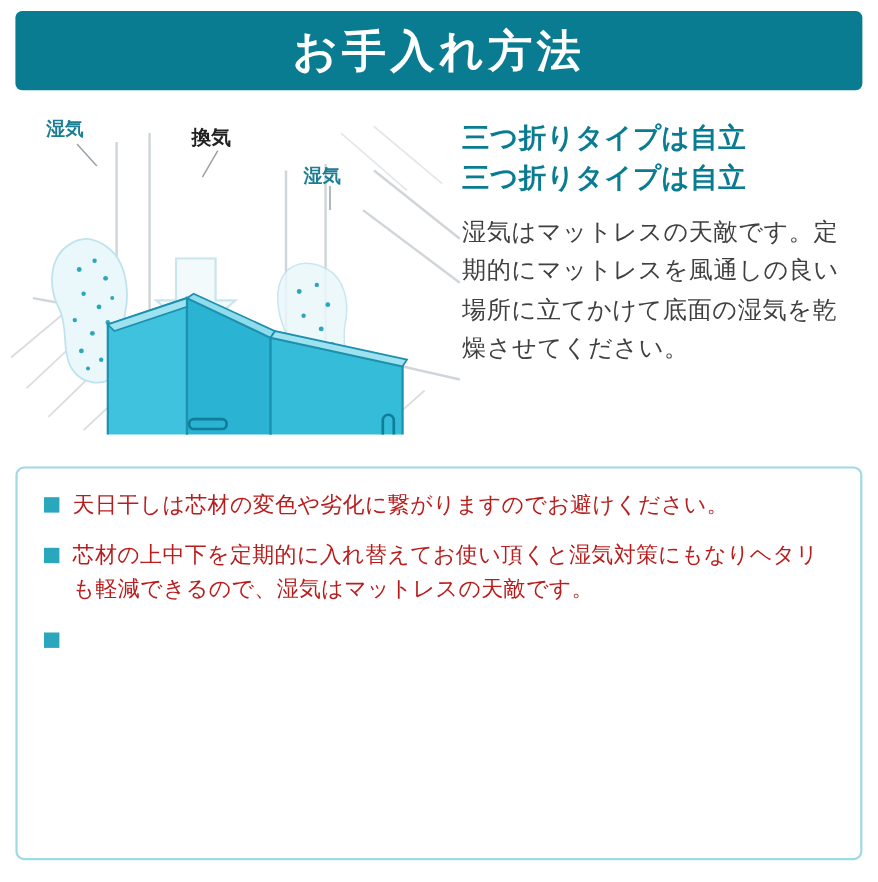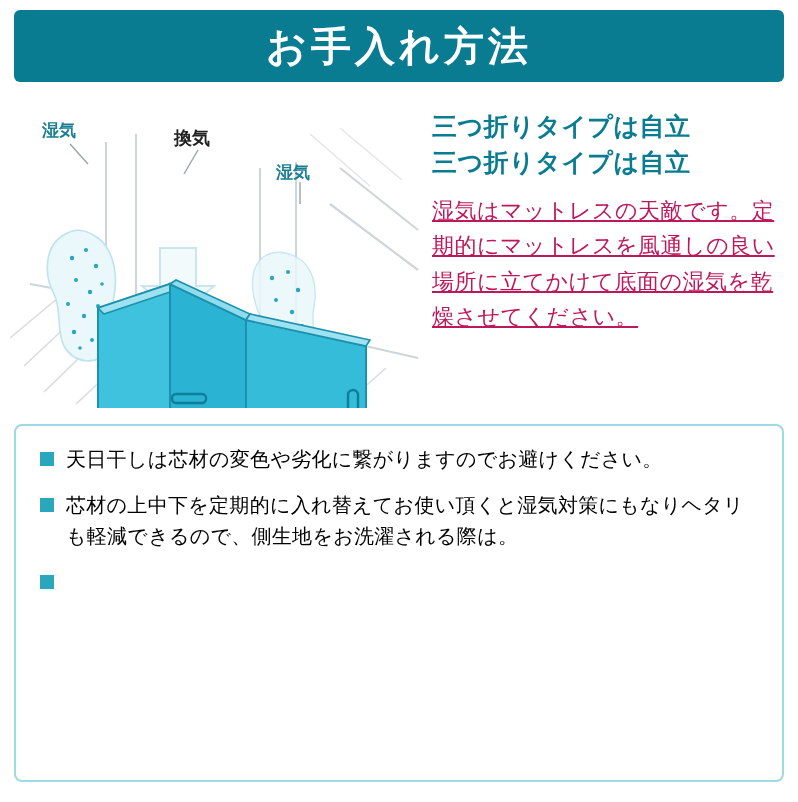--- a/index.html
+++ b/index.html
@@ -38,67 +38,66 @@
     color: #ffffff;
     font-size: 40px;
     font-weight: bold;
     letter-spacing: 4px;
   }
 
   
   .illustration {
     position: absolute;
     left: 10px;
-    top: 108px;
+    top: 95px;
     width: 410px;
     height: 300px;
   }
   .illustration svg {
     display: block;
   }
 
   
   .right-text {
     position: absolute;
-    left: 432px;
+    left: 420px;
     top: 108px;
     width: 356px;
   }
   .lead {
     color: #0a7c92;
     font-size: 25px;
     font-weight: bold;
     line-height: 1.45;
     letter-spacing: 0.5px;
   }
   .body-copy {
     margin-top: 12px;
-    color: #be185d;
+    color: #404040;
     font-size: 22px;
     line-height: 1.62;
     letter-spacing: 0.5px;
-    text-decoration: underline;
   }
 
   
   .notes {
     position: absolute;
     left: 14px;
     top: 424px;
     width: 770px;
     height: 358px;
     box-sizing: border-box;
     border: 2px solid #9ed9e4;
     border-radius: 8px;
     background: #ffffff;
     padding: 18px 22px 10px 22px;
   }
   .note {
     position: relative;
-    color: #000000;
+    color: #b91c1c;
     font-size: 20px;
     line-height: 1.58;
     letter-spacing: 0.3px;
     padding-left: 28px;
     margin-bottom: 14px;
   }
   .note-bullet {
     position: absolute;
     left: 2px;
     top: 8px;
@@ -239,21 +238,21 @@
 
   <div class="notes">
 
     <div class="note">
       <span class="note-bullet"></span>
       <span>天日干しは芯材の変色や劣化に繋がりますのでお避けください。</span>
     </div>
 
     <div class="note">
       <span class="note-bullet"></span>
-      <span>芯材の上中下を定期的に入れ替えてお使い頂くと湿気対策にもなりヘタリも軽減できるので、側生地をお洗濯される際は。</span>
+      <span>芯材の上中下を定期的に入れ替えてお使い頂くと湿気対策にもなりヘタリも軽減できるので、湿気はマットレスの天敵です。</span>
     </div>
 
     <div class="note">
       <span class="note-bullet"></span>
     </div>
 
 
   </div>
 </div>
 

